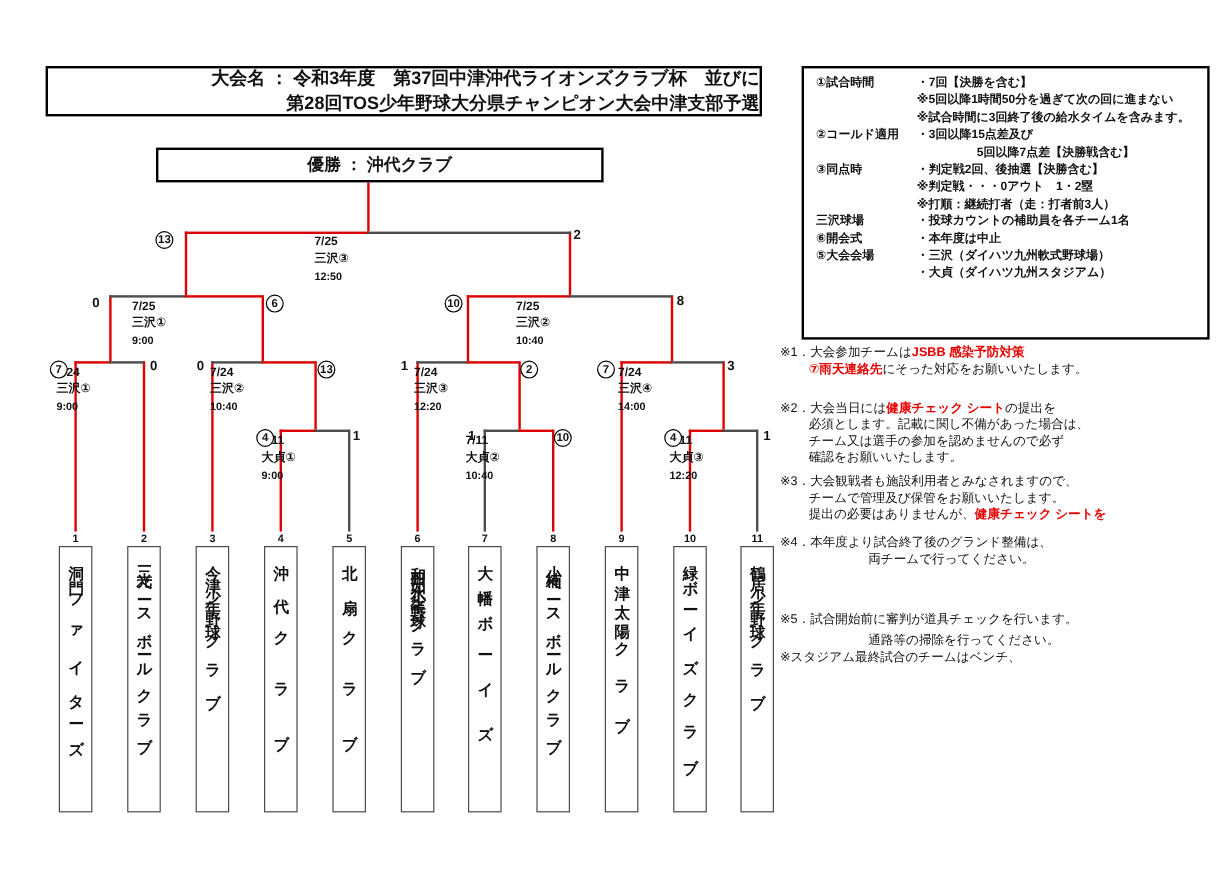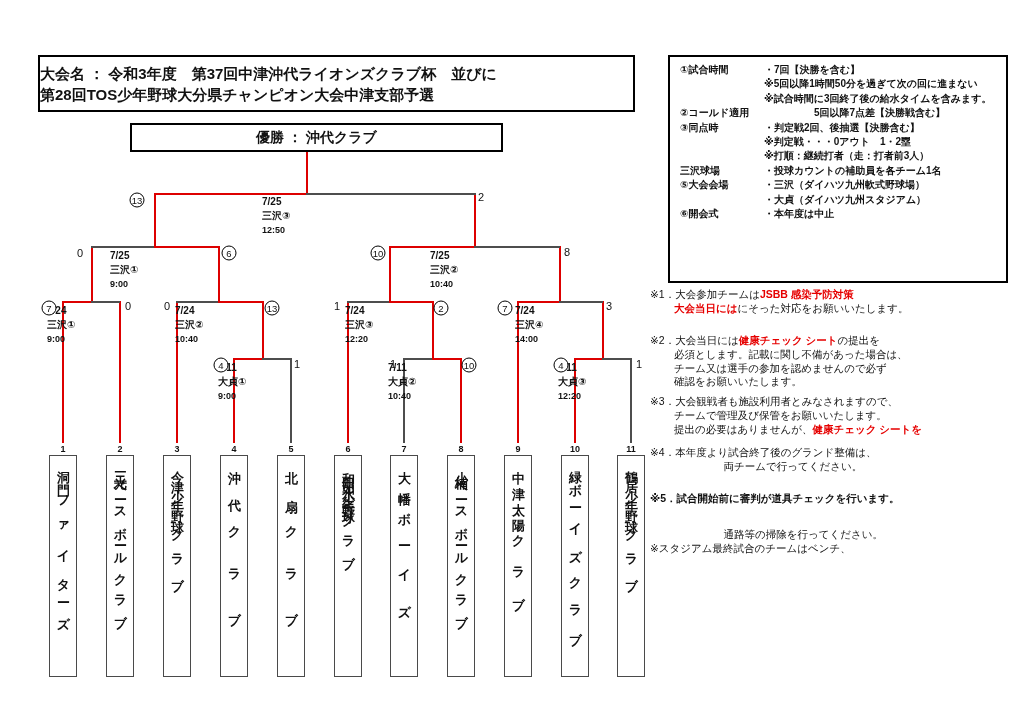--- a/index.html
+++ b/index.html
@@ -4,23 +4,23 @@
 <style>
   html,body{margin:0;padding:0;}
   body{
     width:1024px;height:724px;position:relative;background:#ffffff;
     font-family:"Liberation Sans","DejaVu Sans",sans-serif;
     color:#111;overflow:hidden;
   }
   .abs{position:absolute;}
   
   #title-box{
-    left:38px;top:55px;width:597px;height:57px;
+    left:38px;top:55px;width:597px;height:42px;
     border:2px solid #000;box-sizing:border-box;
-    display:flex;flex-direction:column;justify-content:center;align-items:flex-start;
+    display:flex;flex-direction:column;justify-content:center;align-items:flex-end;
     font-weight:bold;font-size:15px;line-height:21px;text-align:center;
     white-space:pre;
   }
   #champion-box{
     left:130px;top:123px;width:373px;height:29px;
     border:2px solid #000;box-sizing:border-box;
     display:flex;align-items:center;justify-content:center;
     font-weight:bold;font-size:14px;white-space:pre;
   }
   
@@ -28,21 +28,21 @@
   
   .match-label{
     position:absolute;width:90px;transform:translateX(-50%);
     text-align:left;font-weight:bold;
   }
   .match-label .m-date{font-size:10px;line-height:15px;}
   .match-label .m-venue{font-size:10px;line-height:14px;}
   .match-label .m-time{font-size:9px;line-height:15px;}
   .score{
     position:absolute;transform:translate(-50%,-50%);
-    font-weight:normal;font-size:11px;line-height:11px;white-space:nowrap;
+    font-weight:bold;font-size:11px;line-height:11px;white-space:nowrap;
   }
   .score.circ{
     width:15px;height:15px;border:1.5px solid #000;border-radius:50%;
     display:inline-flex;align-items:center;justify-content:center;
     font-size:9.5px;box-sizing:border-box;background:#fff;
   }
   
   .team-num{
     position:absolute;transform:translateX(-50%);
     font-size:9px;font-weight:bold;line-height:10px;
@@ -247,40 +247,40 @@
     </div>
   </div>
 
 <div id="rules-box" class="abs">
     <div class="rule-row">
       <div class="rule-term">①試合時間</div>
       <div class="rule-lines"><div>・7回【決勝を含む】</div><div>※5回以降1時間50分を過ぎて次の回に進まない</div><div>※試合時間に3回終了後の給水タイムを含みます。</div></div>
     </div>
     <div class="rule-row">
       <div class="rule-term">②コールド適用</div>
-      <div class="rule-lines"><div>　　　　　5回以降7点差【決勝戦含む】</div></div>
+      <div class="rule-lines"><div>・3回以降15点差及び</div><div>　　　　　5回以降7点差【決勝戦含む】</div></div>
     </div>
     <div class="rule-row">
       <div class="rule-term">③同点時</div>
       <div class="rule-lines"><div>・判定戦2回、後抽選【決勝含む】</div><div>※判定戦・・・0アウト　1・2塁</div><div>※打順：継続打者（走：打者前3人）</div></div>
     </div>
     <div class="rule-row">
       <div class="rule-term">三沢球場</div>
       <div class="rule-lines"><div>・投球カウントの補助員を各チーム1名</div></div>
     </div>
     <div class="rule-row">
+      <div class="rule-term">⑥開会式</div>
+      <div class="rule-lines"><div>・本年度は中止</div></div>
+    </div>
+    <div class="rule-row">
       <div class="rule-term">⑤大会会場</div>
       <div class="rule-lines"><div>・三沢（ダイハツ九州軟式野球場）</div><div>・大貞（ダイハツ九州スタジアム）</div></div>
     </div>
-    <div class="rule-row">
-      <div class="rule-term">⑥開会式</div>
-      <div class="rule-lines"><div>・本年度は中止</div></div>
-    </div>
   </div>
 
 <div id="notes-layer">
-    <div class="note abs" style="top: 288px;"><div class="nline"><span>※1．大会参加チームは</span><span class="red">JSBB 感染予防対策</span></div><div class="nline"><span>　　 </span><span class="red">大会当日には</span><span>にそった対応をお願いいたします。</span></div></div>
+    <div class="note abs" style="top: 288px;"><div class="nline"><span>※1．大会参加チームは</span><span class="red">JSBB 感染予防対策</span></div><div class="nline"><span>　　 </span><span class="red">⑦雨天連絡先</span><span>にそった対応をお願いいたします。</span></div></div>
     <div class="note abs" style="top: 334px;"><div class="nline"><span>※2．大会当日には</span><span class="red">健康チェック シート</span><span>の提出を</span></div><div class="nline"><span>　　 必須とします。記載に関し不備があった場合は、</span></div><div class="nline"><span>　　 チーム又は選手の参加を認めませんので必ず</span></div><div class="nline"><span>　　 確認をお願いいたします。</span></div></div>
     <div class="note abs" style="top: 395px;"><div class="nline"><span>※3．大会観戦者も施設利用者とみなされますので、</span></div><div class="nline"><span>　　 チームで管理及び保管をお願いいたします。</span></div><div class="nline"><span>　　 提出の必要はありませんが、</span><span class="red">健康チェック シートを</span></div></div>
     <div class="note abs" style="top: 446px;"><div class="nline"><span>※4．本年度より試合終了後のグランド整備は、</span></div><div class="nline"><span>　　　　　　　両チームで行ってください。</span></div></div>
-    <div class="note abs" style="top: 492px; font-weight: bold;"><div class="nline"><span>※5．試合開始前に審判が道具チェックを行います。</span></div></div>
+    <div class="note abs" style="top: 510px;"><div class="nline"><span>※5．試合開始前に審判が道具チェックを行います。</span></div></div>
     <div class="note abs" style="top: 528px;"><div class="nline"><span>　　　　　　　通路等の掃除を行ってください。</span></div><div class="nline"><span>※スタジアム最終試合のチームはベンチ、</span></div></div>
   </div>
 
 </body></html>

